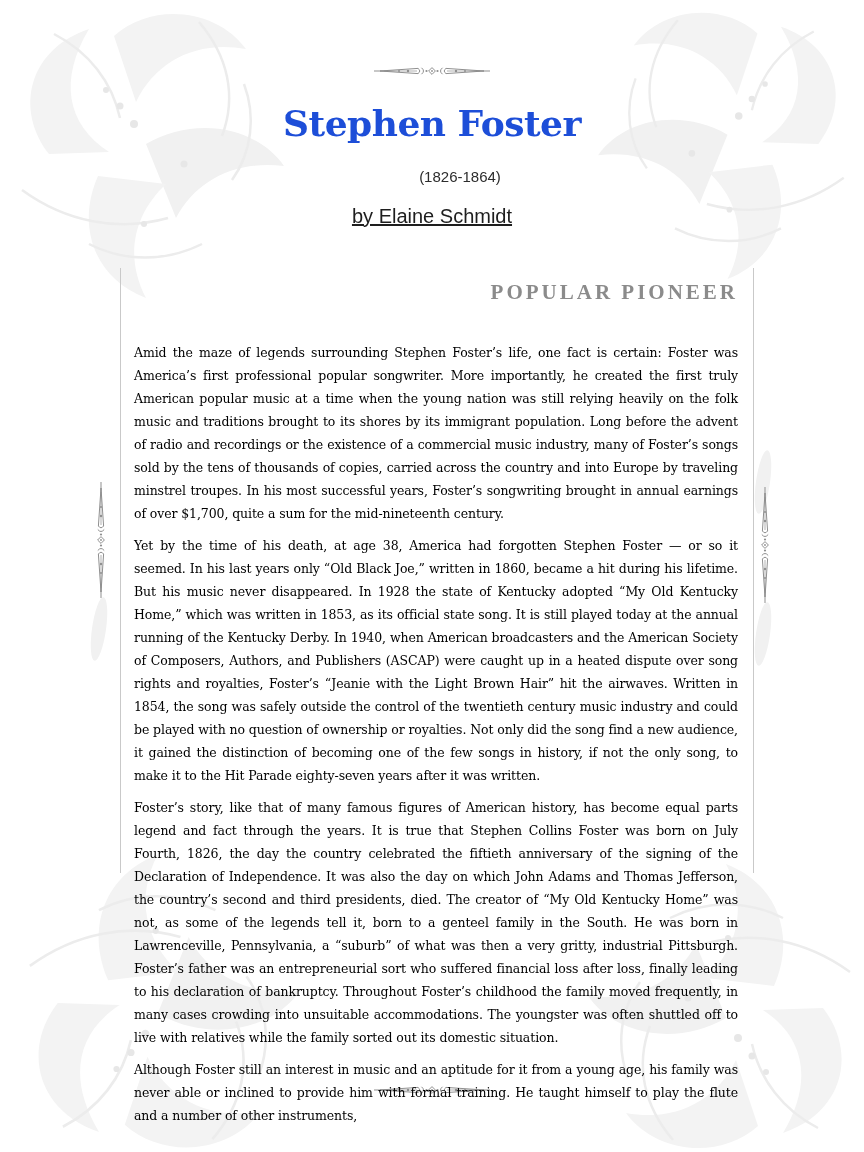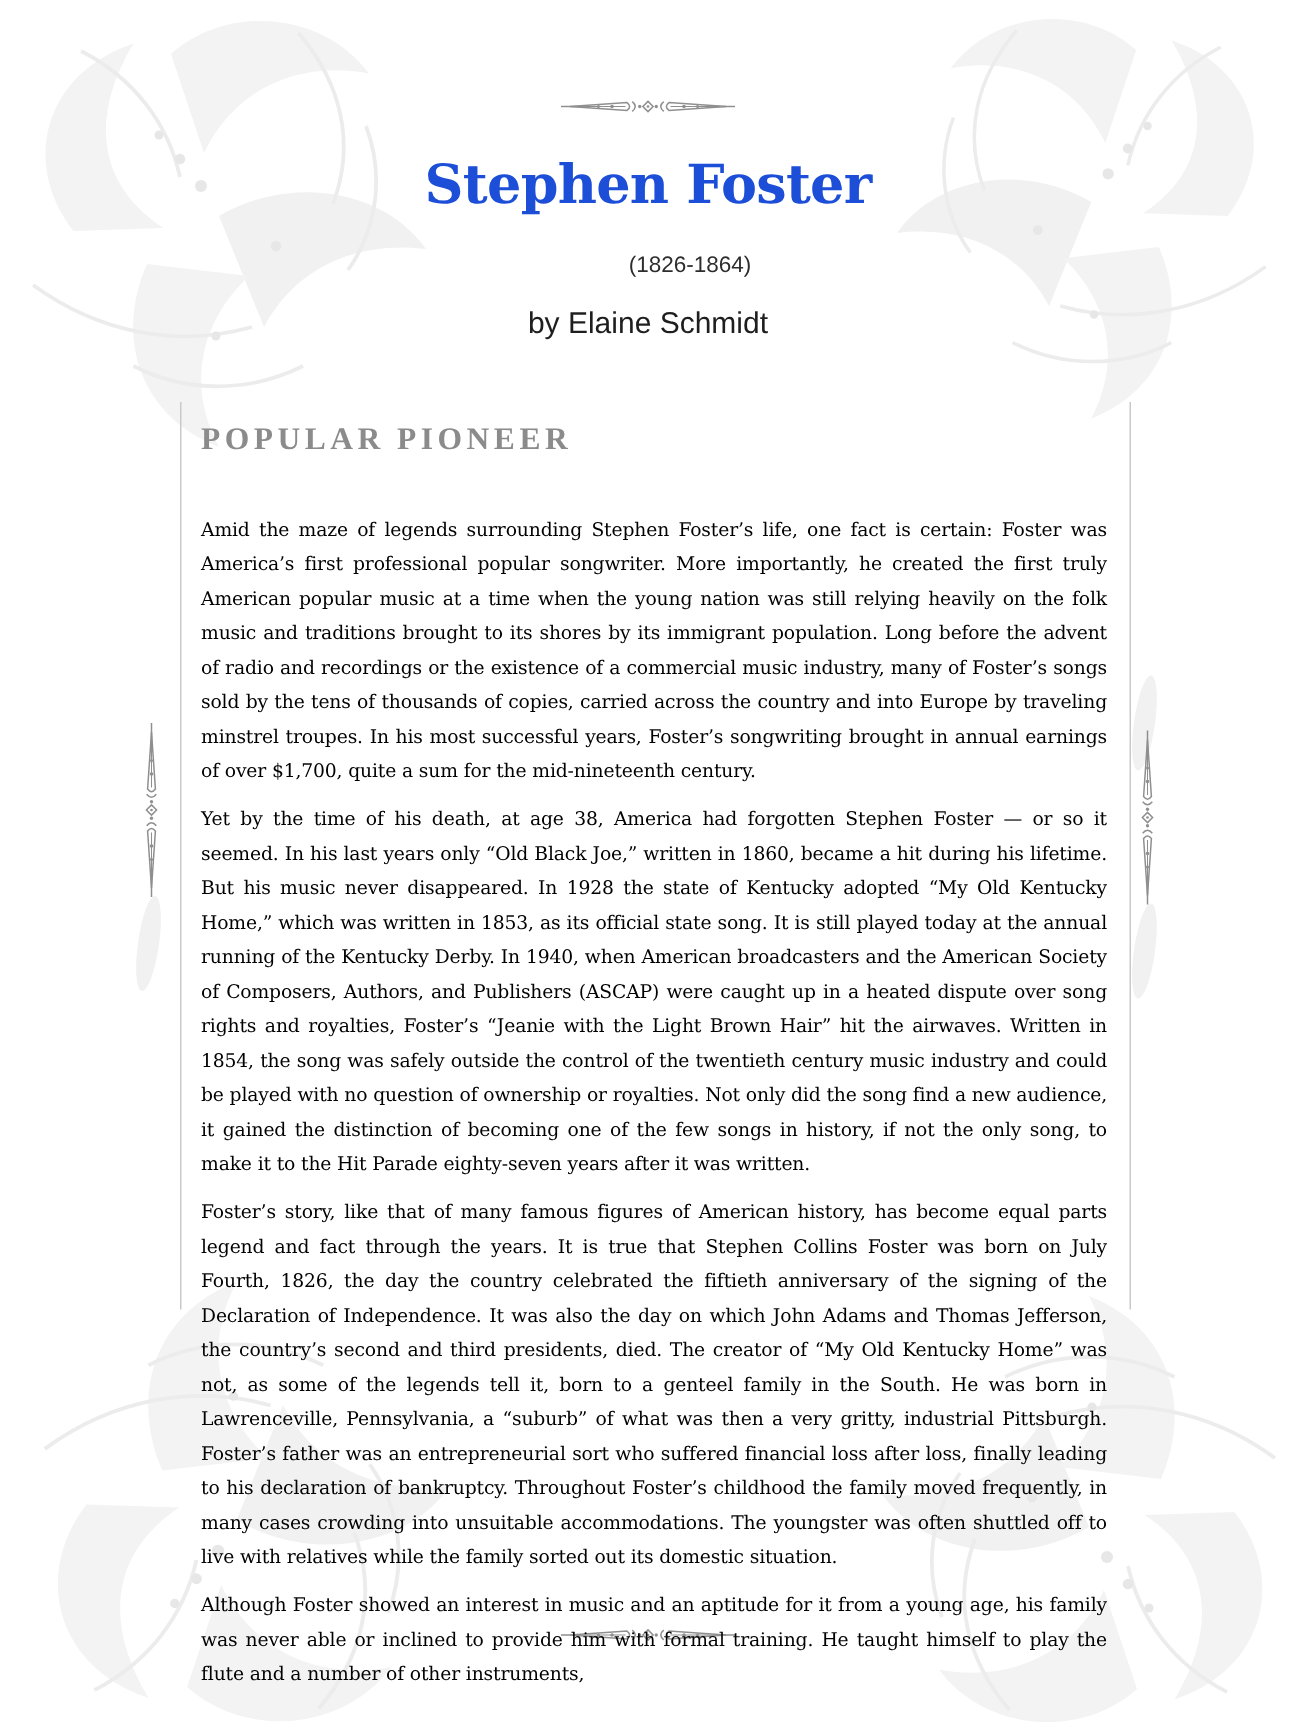--- a/index.html
+++ b/index.html
@@ -36,27 +36,27 @@
     position:absolute;left:0;top:102px;width:100%;
     font-family:"DejaVu Serif", serif;font-weight:700;
     font-size:36px;letter-spacing:-0.5px;color:#1d4ed8;margin:0;
   }
   .dates{
     position:absolute;left:0;top:168px;width:100%;
     font-family:"Liberation Sans", sans-serif;font-size:15px;color:#2d2d2d;padding-left:28px;
   }
   .byline{
     position:absolute;left:0;top:205px;width:100%;
-    font-family:"Liberation Sans", sans-serif;font-size:20px;color:#1e1e1e;
+    font-family:"Liberation Sans", sans-serif;font-size:20px;color:#1e1e1e;text-decoration:underline;
   }
 
   
   .article{position:absolute;left:134px;top:280px;width:604px;}
   .section-heading{
-    text-align:left;margin:0 0 36px 0;
+    text-align:right;margin:0 0 36px 0;
     font-family:"Liberation Serif", serif;font-weight:700;
     font-size:21px;letter-spacing:3px;color:#8b8b8b;
   }
   .article p{
     margin:0 0 9px 0;
     font-family:"DejaVu Serif", serif;font-size:12.5px;line-height:23px;
     letter-spacing:-0.1px;color:#000000;text-align:justify;
   }
 </style>
 </head>
@@ -150,16 +150,16 @@
     <h1 class="title">Stephen Foster</h1>
     <div class="dates">(1826-1864)</div>
     <div class="byline">by Elaine Schmidt</div>
   </div>
 
   <div class="article">
     <h2 class="section-heading">POPULAR PIONEER</h2>
     <p>Amid the maze of legends surrounding Stephen Foster’s life, one fact is certain: Foster was America’s first professional popular songwriter. More importantly, he created the first truly American popular music at a time when the young nation was still relying heavily on the folk music and traditions brought to its shores by its immigrant population. Long before the advent of radio and recordings or the existence of a commercial music industry, many of Foster’s songs sold by the tens of thousands of copies, carried across the country and into Europe by traveling minstrel troupes. In his most successful years, Foster’s songwriting brought in annual earnings of over $1,700, quite a sum for the mid-nineteenth century.</p>
     <p>Yet by the time of his death, at age 38, America had forgotten Stephen Foster — or so it seemed. In his last years only “Old Black Joe,” written in 1860, became a hit during his lifetime. But his music never disappeared. In 1928 the state of Kentucky adopted “My Old Kentucky Home,” which was written in 1853, as its official state song. It is still played today at the annual running of the Kentucky Derby. In 1940, when American broadcasters and the American Society of Composers, Authors, and Publishers (ASCAP) were caught up in a heated dispute over song rights and royalties, Foster’s “Jeanie with the Light Brown Hair” hit the airwaves. Written in 1854, the song was safely outside the control of the twentieth century music industry and could be played with no question of ownership or royalties. Not only did the song find a new audience, it gained the distinction of becoming one of the few songs in history, if not the only song, to make it to the Hit Parade eighty-seven years after it was written.</p>
     <p>Foster’s story, like that of many famous figures of American history, has become equal parts legend and fact through the years. It is true that Stephen Collins Foster was born on July Fourth, 1826, the day the country celebrated the fiftieth anniversary of the signing of the Declaration of Independence. It was also the day on which John Adams and Thomas Jefferson, the country’s second and third presidents, died. The creator of “My Old Kentucky Home” was not, as some of the legends tell it, born to a genteel family in the South. He was born in Lawrenceville, Pennsylvania, a “suburb” of what was then a very gritty, industrial Pittsburgh. Foster’s father was an entrepreneurial sort who suffered financial loss after loss, finally leading to his declaration of bankruptcy. Throughout Foster’s childhood the family moved frequently, in many cases crowding into unsuitable accommodations. The youngster was often shuttled off to live with relatives while the family sorted out its domestic situation.</p>
-    <p>Although Foster showed an interest in music and an aptitude for it from a young age, his family was never able or inclined to provide him with formal training. He taught himself to play the flute and a number of other instruments,</p>
+    <p>Although Foster still an interest in music and an aptitude for it from a young age, his family was never able or inclined to provide him with formal training. He taught himself to play the flute and a number of other instruments,</p>
   </div>
 
 </div>
 
 </body></html>

